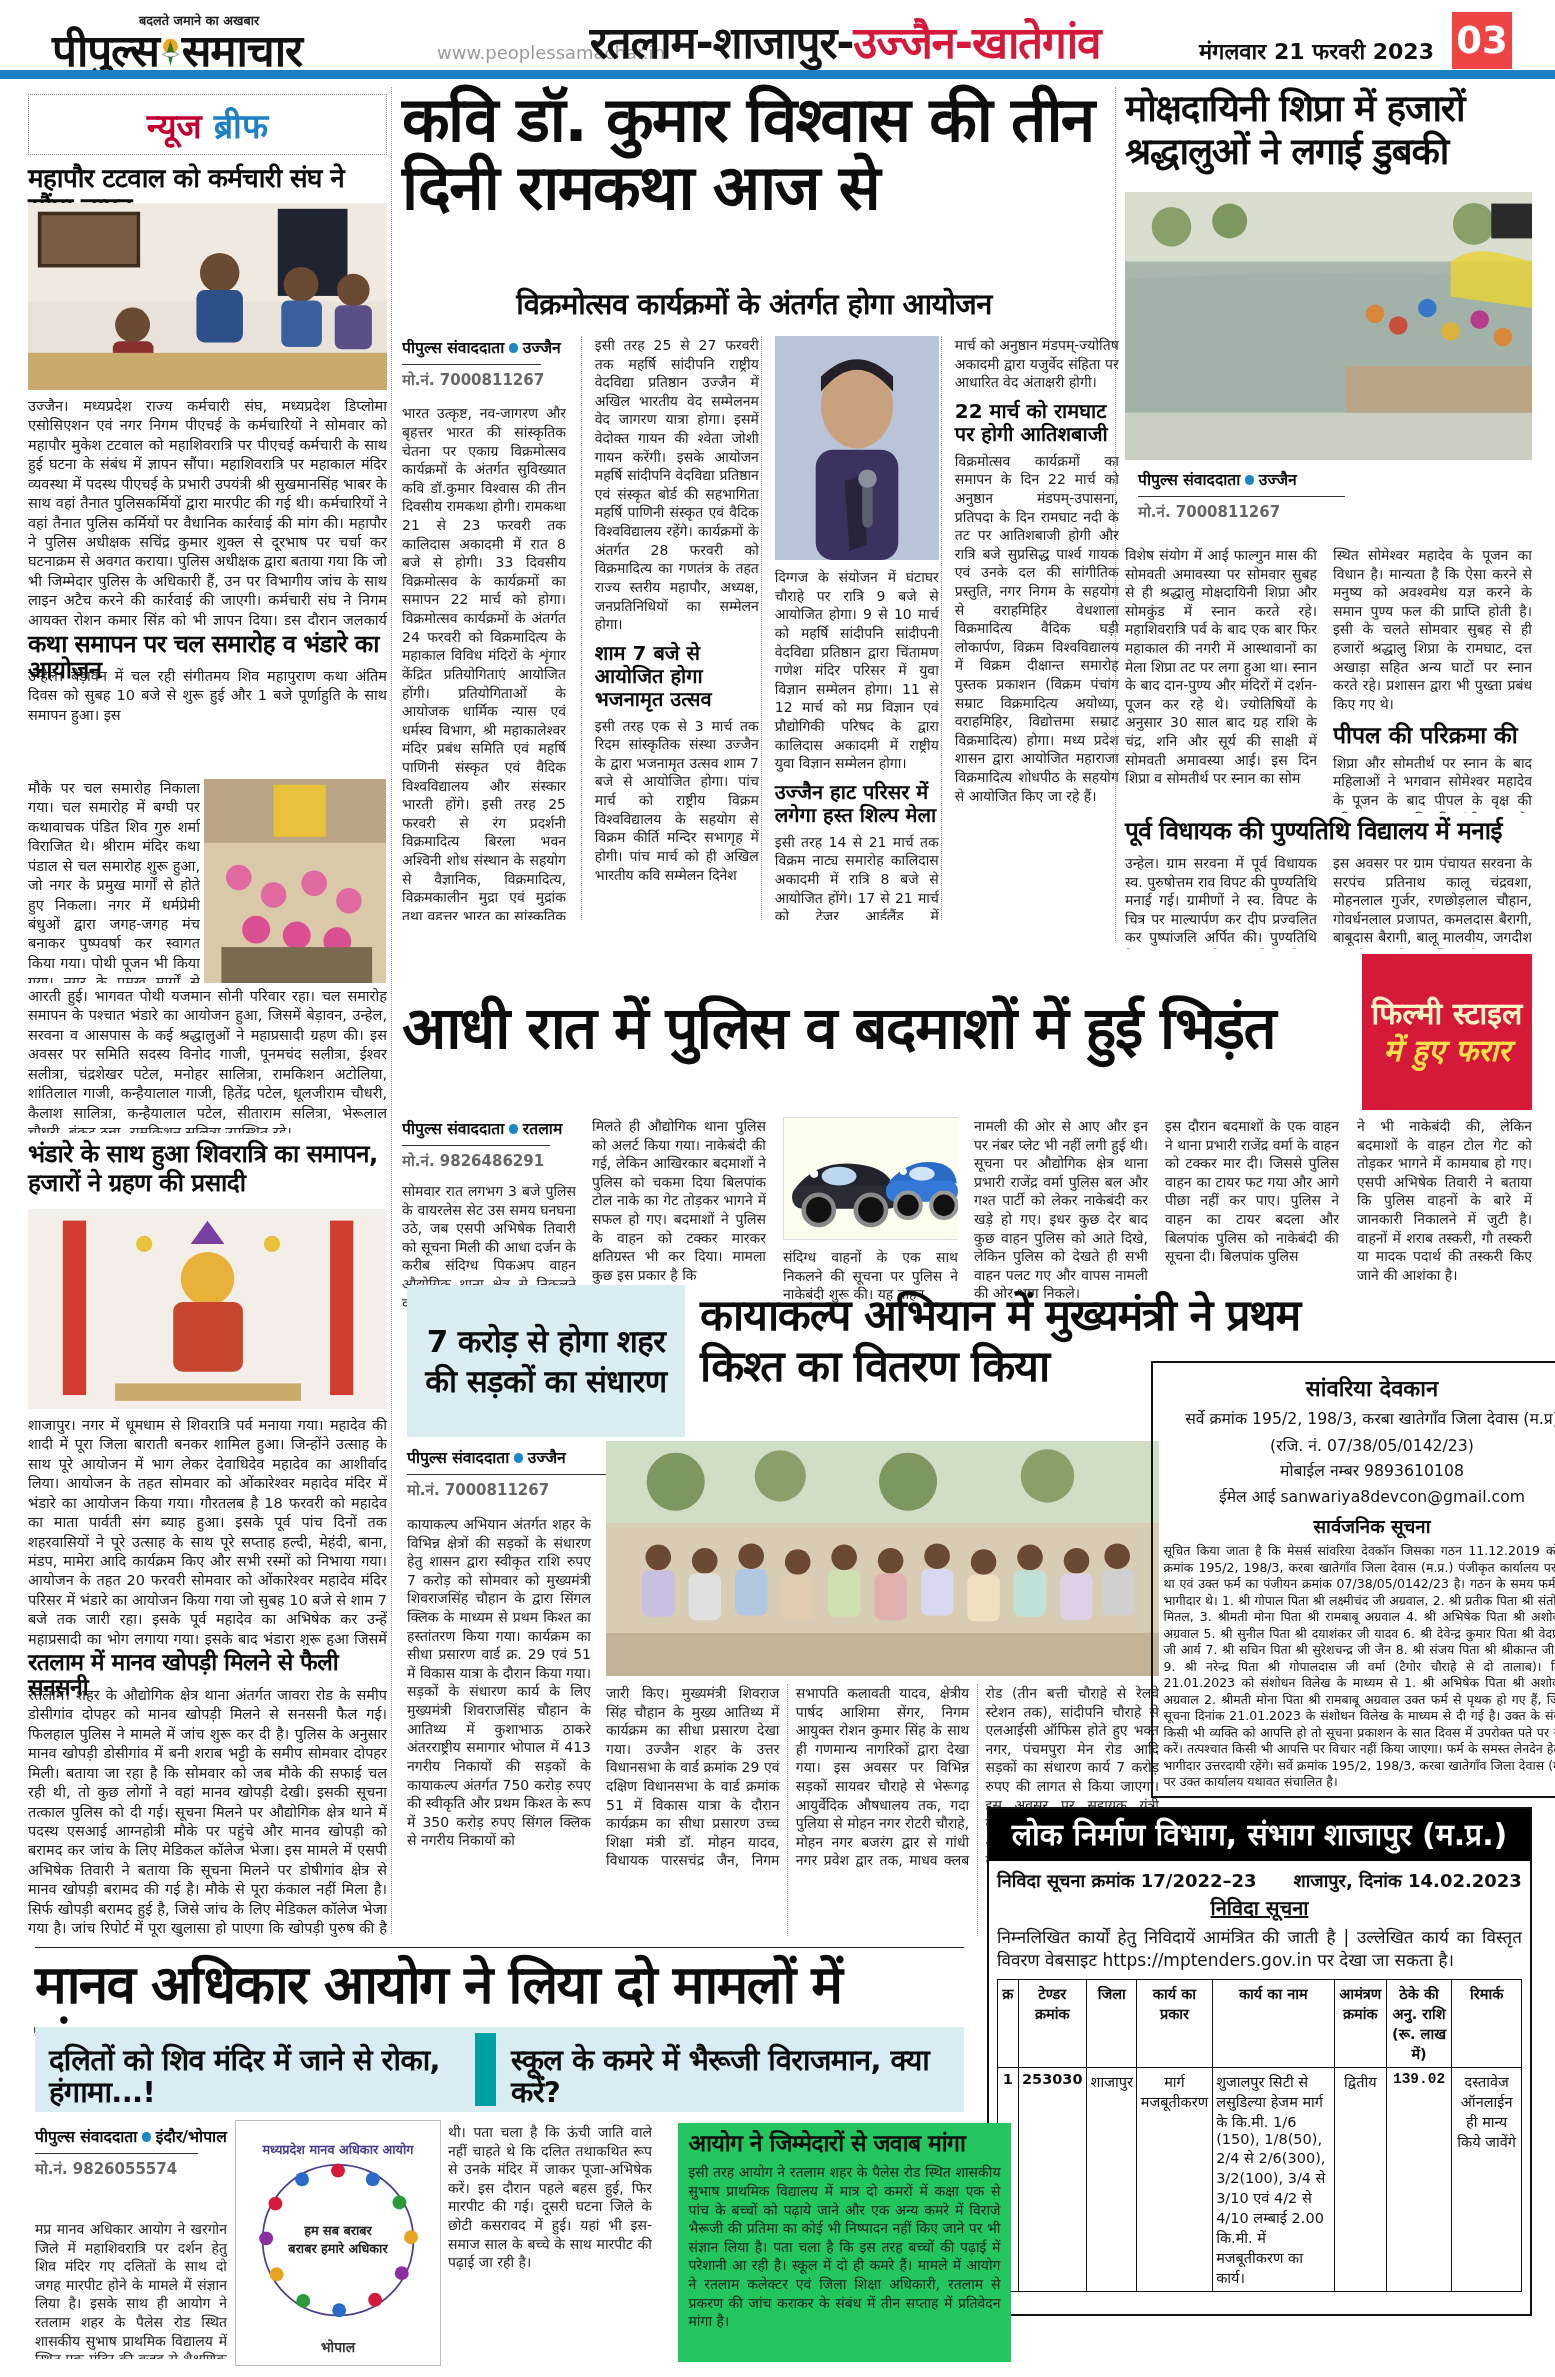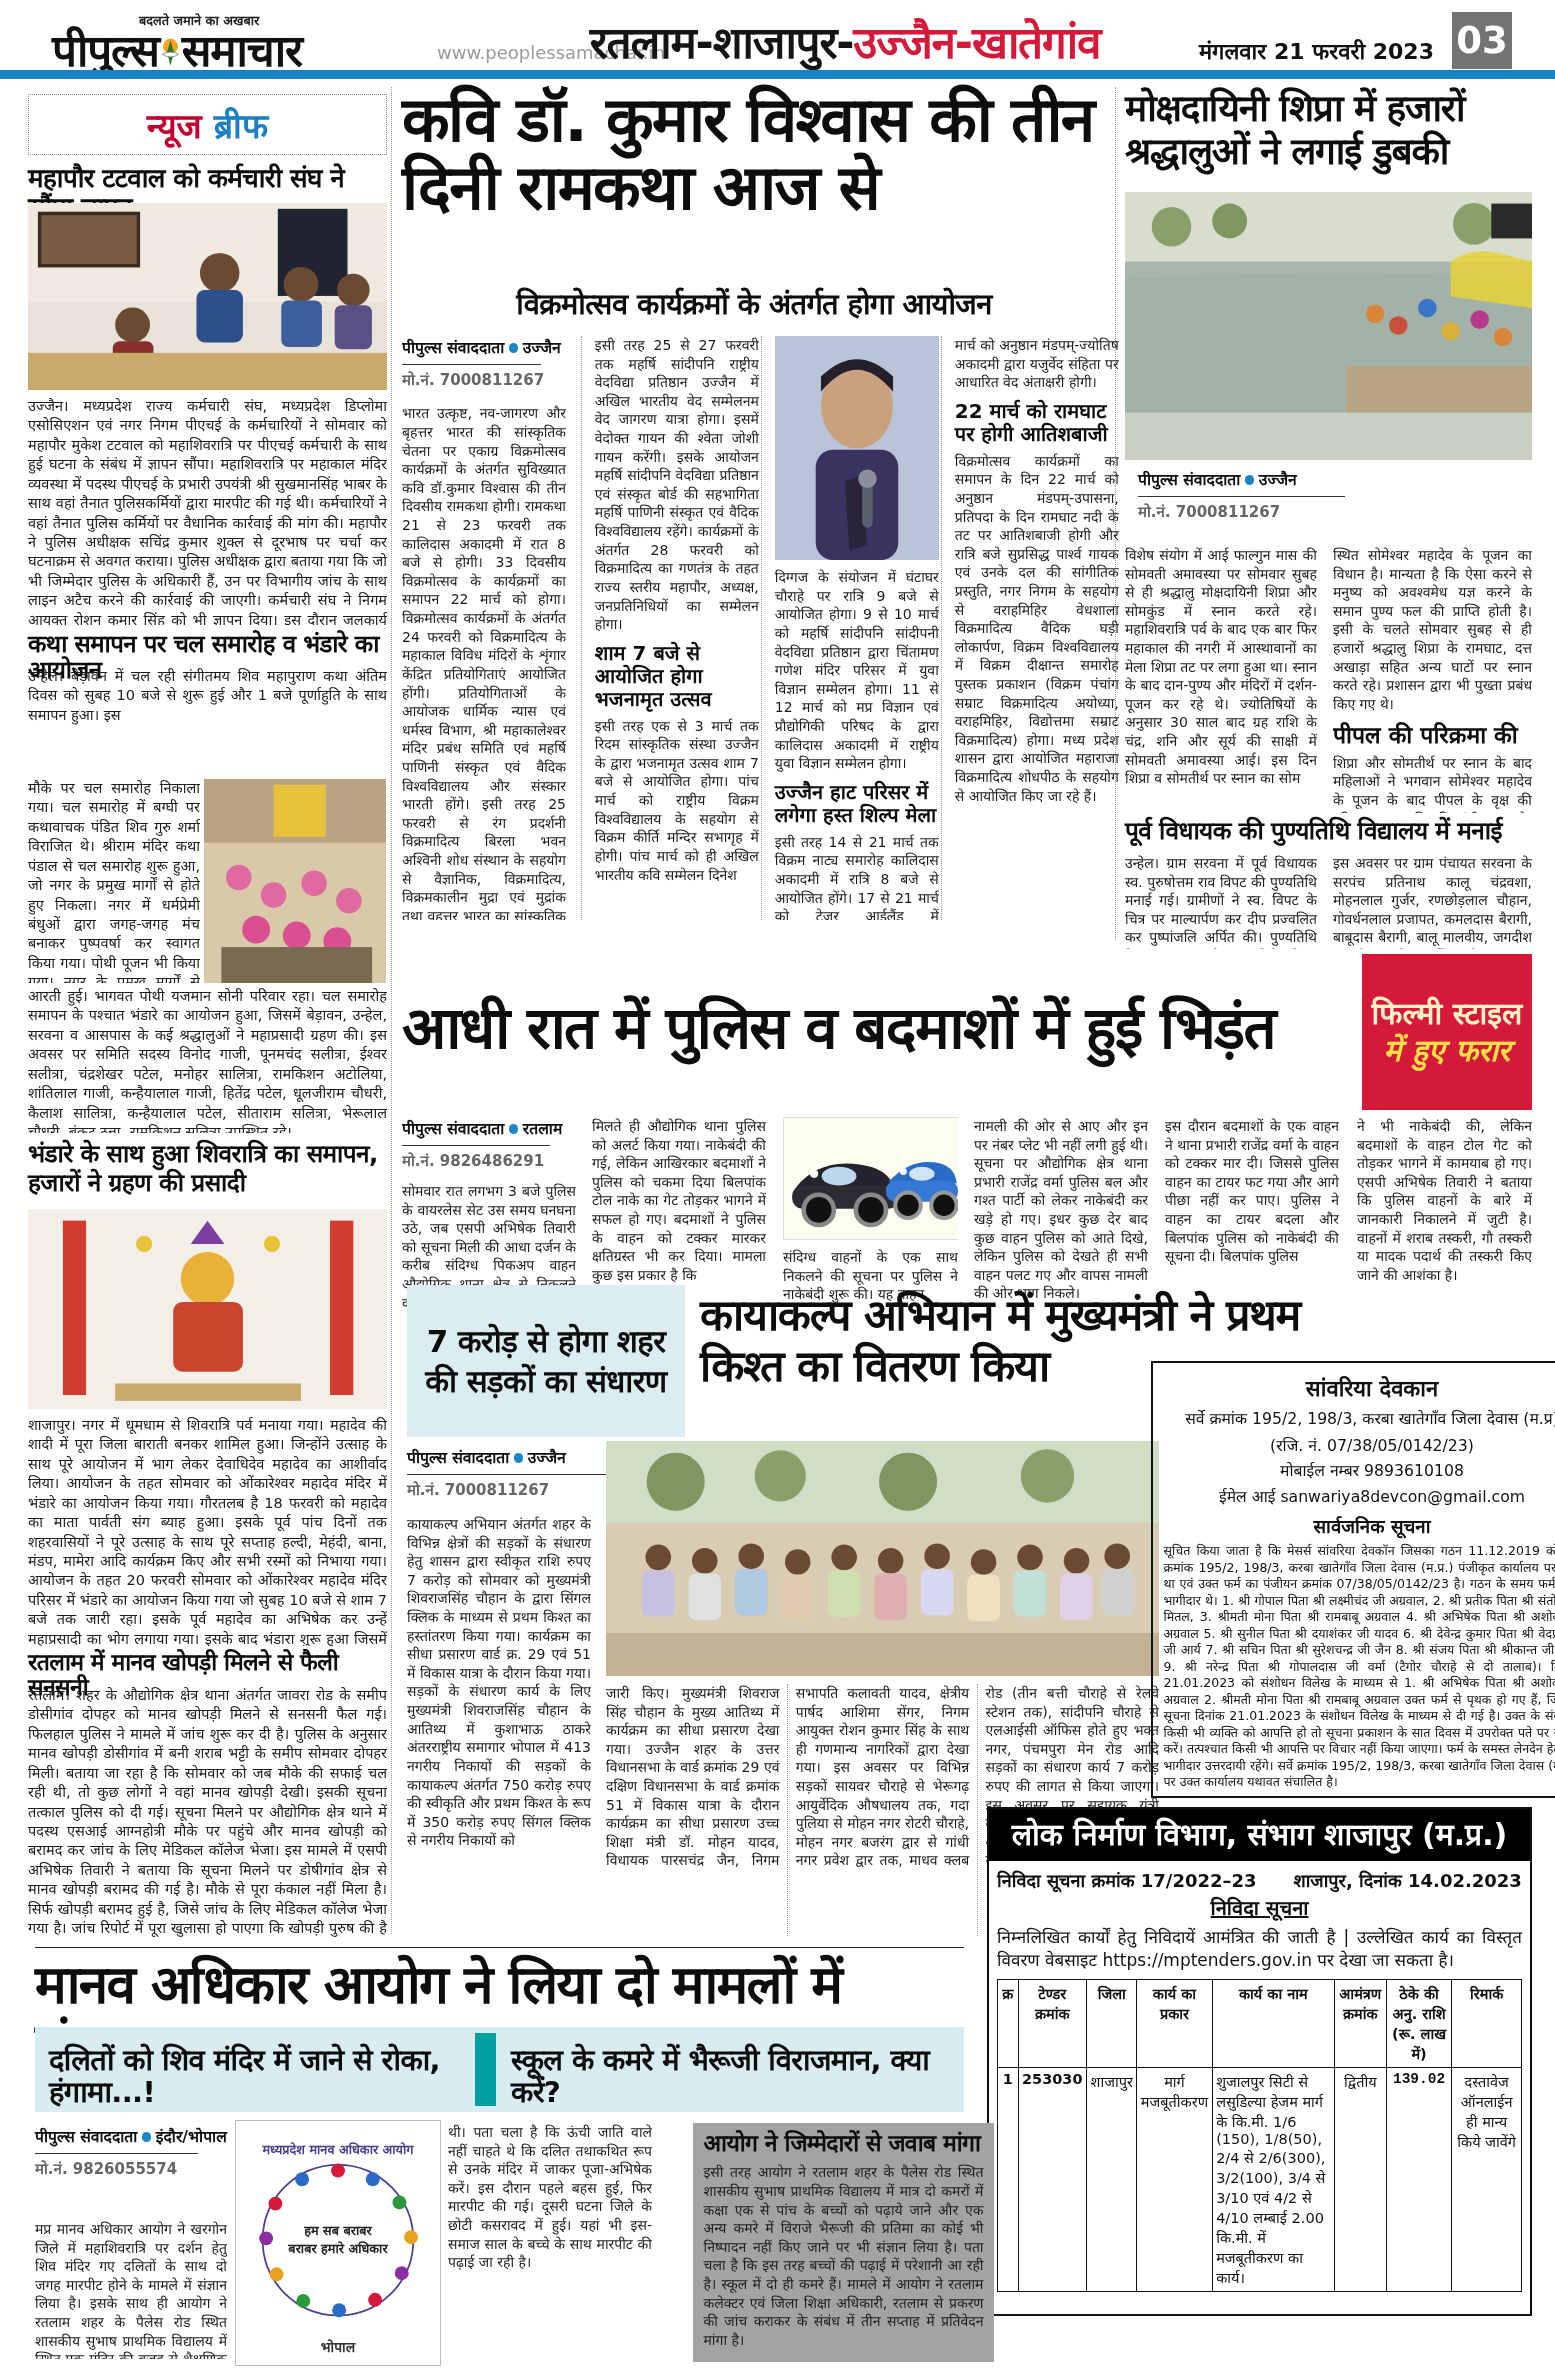--- a/index.html
+++ b/index.html
@@ -36,21 +36,21 @@
             <path d="M6 30 Q20 22 34 30 Q20 40 6 30" fill="#ffffff" stroke="#444" stroke-width="1"></path>
           </svg></span><span>समाचार</span>
     </div>
   </div>
   <div class="abs" style="left:437px;top:42px;width:250px;height:23px;font-size:18px;color:#9a9a9a;">www.peoplessamachar.in</div>
   <div class="abs cap-center" style="left:511px;top:12.8px;width:668px;height:56px;font-size:44px;font-weight:bold;letter-spacing:-1.2px;">
     <span style="color:#141414;">रतलाम-शाजापुर-</span>
       <span style="color:#d5193a;">उज्जैन-खातेगांव</span>
   </div>
   <div class="abs" style="left:1167px;top:35px;width:267px;height:27px;font-size:22px;font-weight:bold;text-align:right;">मंगलवार 21 फरवरी 2023</div>
-  <div class="abs cap-center" style="left:1452px;top:11.6px;width:60px;height:57px;background:#737373;color:#fff;font-size:37px;font-weight:bold;">03</div>
+  <div class="abs cap-center" style="left:1452px;top:11.6px;width:60px;height:57px;background:#ef4444;color:#fff;font-size:37px;font-weight:bold;">03</div>
   <div class="abs" style="left:0;top:70px;width:1555px;height:9.3px;background:#1b80c4;"></div>
 
   <div class="abs" style="left:391px;top:87px;height:1847px;border-left:1.2px dotted #9a9a9a;"></div>
   <div class="abs" style="left:1115px;top:87px;height:854px;border-left:1.2px dotted #9a9a9a;"></div>
 
   <div class="abs cap-center" style="left:28px;top:94px;width:357px;height:59px;border:1.7px dotted #8a8a8a;font-size:34px;font-weight:bold;">
     <span style="color:#c2002f;">न्यूज</span>&nbsp;<span style="color:#1b80c4;">ब्रीफ</span>
   </div>
   <div class="abs hl" style="left:28px;top:164px;width:359px;font-size:26px;">महापौर टटवाल को कर्मचारी संघ ने सौंपा ज्ञापन</div>
   <div class="abs photo" style="left:28px;top:203px;width:359px;height:187px;">
@@ -363,19 +363,19 @@
       <text x="176" y="56" text-anchor="middle" font-size="22" font-weight="bold" fill="#4a3f8f">मध्यप्रदेश मानव अधिकार आयोग</text>
       <text x="176" y="196" text-anchor="middle" font-size="22" font-weight="bold" fill="#222">हम सब बराबर</text>
       <text x="176" y="228" text-anchor="middle" font-size="22" font-weight="bold" fill="#222">बराबर हमारे अधिकार</text>
       <text x="176" y="398" text-anchor="middle" font-size="24" font-weight="bold" fill="#333">भोपाल</text>
     </svg>
   </div>
   <div class="abs small-col" style="left:235px;top:2366px;width:204px;height:0;overflow:hidden;">जिम्मेदारों से जवाब-तलब किया है। आयोग के जनसंपर्क अधिकारी ने बताया कि खरगोन में शिव अभिषेक के लिए गए दलित परिवार, यहां तक कि महिलाओं के साथ भी बदसलूकी किए जाने की जानकारी सामने आई</div>
 
   <div class="abs small-col" style="left:448px;top:2123px;width:204px;height:239px;overflow:hidden;">थी। पता चला है कि ऊंची जाति वाले नहीं चाहते थे कि दलित तथाकथित रूप से उनके मंदिर में जाकर पूजा-अभिषेक करें। इस दौरान पहले बहस हुई, फिर मारपीट की गई। दूसरी घटना जिले के छोटी कसरावद में हुई। यहां भी इस-समाज साल के बच्चे के साथ मारपीट की पढ़ाई जा रही है।</div>
 
-  <div class="abs" style="left:693px;top:2123px;width:301px;height:239px;background:#a3a3a3;box-sizing:border-box;padding:8.1px 10.5px;overflow:hidden;">
+  <div class="abs" style="left:678px;top:2123px;width:333px;height:239px;background:#22c55e;box-sizing:border-box;padding:8.1px 10.5px;overflow:hidden;">
     <div class="hl" style="font-size:23px;">आयोग ने जिम्मेदारों से जवाब मांगा</div>
     <div class="small-col" style="margin-top:7px;">इसी तरह आयोग ने रतलाम शहर के पैलेस रोड स्थित शासकीय सुभाष प्राथमिक विद्यालय में मात्र दो कमरों में कक्षा एक से पांच के बच्चों को पढ़ाये जाने और एक अन्य कमरे में विराजे भैरूजी की प्रतिमा का कोई भी निष्पादन नहीं किए जाने पर भी संज्ञान लिया है। पता चला है कि इस तरह बच्चों की पढ़ाई में परेशानी आ रही है। स्कूल में दो ही कमरे हैं। मामले में आयोग ने रतलाम कलेक्टर एवं जिला शिक्षा अधिकारी, रतलाम से प्रकरण की जांच कराकर के संबंध में तीन सप्ताह में प्रतिवेदन मांगा है।</div>
   </div>
 
 </div>
 
 
 </body></html>

